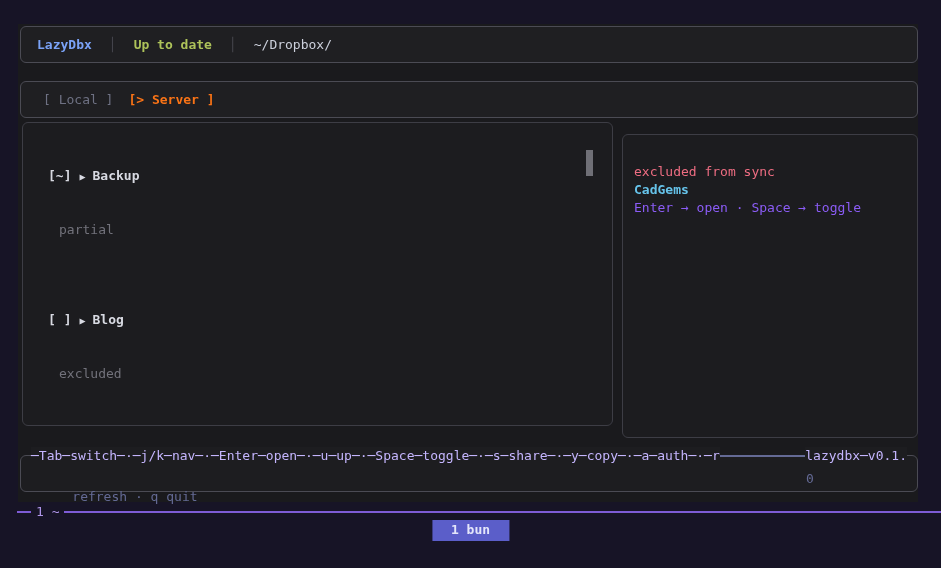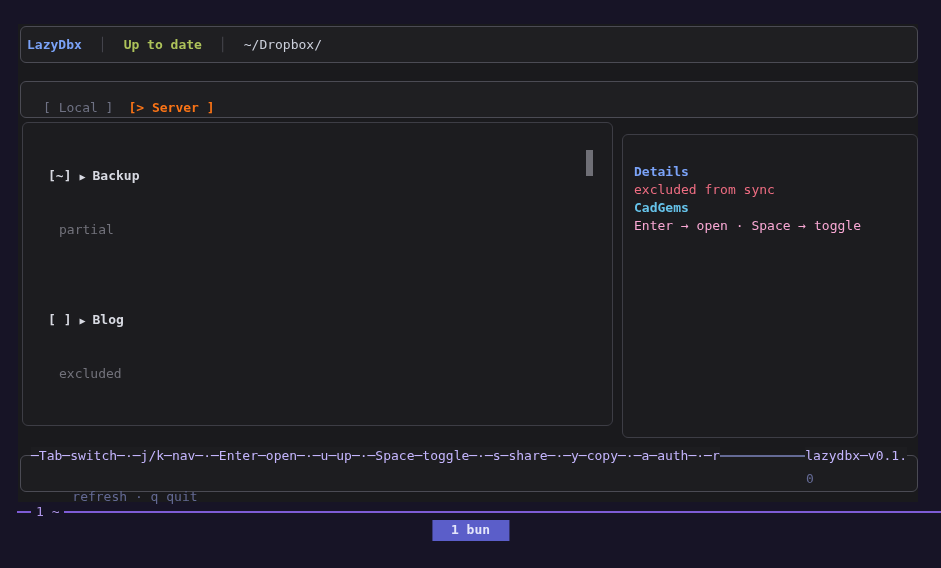--- a/index.html
+++ b/index.html
@@ -15,28 +15,28 @@
   .app-bg {
     position:absolute; left:18px; top:24px; width:900px; height:478px;
     background:#1a1a1d;
   }
   .box {
     position:absolute; background:#1f1f22;
     border:1px solid #4b4b54; border-radius:6px;
   }
   
   #titlebar { left:20px; top:26px; width:898px; height:37px;
-    display:flex; align-items:center; padding-left:6px; white-space:pre; }
+    display:flex; align-items:center; padding-left:16px; white-space:pre; }
   .app-name { color:#7aa2f7; font-weight:bold; }
   .tb-sep { color:#46464e; margin:0 17px; }
   .sync-status { color:#aec35a; font-weight:bold; }
   .cwd-path { color:#ccd0dc; }
   
   #tabbar { left:20px; top:81px; width:898px; height:37px;
-    display:flex; align-items:flex-end; padding-left:22px; white-space:pre; }
+    display:flex; align-items:center; padding-left:22px; white-space:pre; }
   .tab { cursor:default; }
   .tab-inactive { color:#6e7183; }
   .tab-active { color:#f97316; font-weight:bold; margin-left:15px; }
   
   #left-panel { left:22px; top:122px; width:591px; height:304px;
     background:#1c1c1f; border-color:#3d3d45; padding-top:8px; overflow:hidden; }
   #right-panel { left:622px; top:134px; width:296px; height:304px;
     background:#1c1c1f; border-color:#3d3d45; padding:28px 0 0 11px; }
   
   .tree-item { white-space:pre; }
@@ -44,21 +44,21 @@
   .row-status { height:18px; padding-left:36px; color:#72727b; }
   .checkbox { color:#d8dae2; }
   .arrow { font-size:10px; margin:0 7px 0 8px; color:#d8dae2; }
   .scroll-thumb { position:absolute; right:19px; top:27px; width:7px; height:26px;
     background:#6f6f76; }
   
   .d-line { height:18px; white-space:pre; }
   .d-title { color:#7aa2f7; font-weight:bold; }
   .d-name  { color:#66c3ea; font-weight:bold; }
   .d-status{ color:#ee6d82; }
-  .d-hint  { color:#f9a8d4; }
+  .d-hint  { color:#8b5cf6; }
   
   #help-bar { left:20px; top:455px; width:898px; height:37px; background:#1d1d20; }
   #help-line1 { position:absolute; top:-9px; left:10px; right:10px;
     display:flex; align-items:center; color:#c4b5fd; white-space:pre; }
   #help-line1 .seg { background:#1d1d20; }
   .help-fill { flex:1; height:2px; background:#646a95; }
   #help-line2 { position:absolute; top:14px; left:10px; right:10px;
     color:#646a95; white-space:pre; }
   #help-line2 .l2-left { padding-left:10px; }
   #help-line2 .l2-right { position:absolute; left:775px; top:0; }
@@ -106,21 +106,20 @@
   <div class="tree-item">
     
     
   </div>
 
 </div>
   <div class="scroll-thumb"></div>
 </div>
 
 <div class="box" id="right-panel">
-  <div class="d-line d-title">Details</div>
   <div class="d-line d-status">excluded from sync</div>
   <div class="d-line d-name">CadGems</div>
   <div class="d-line d-hint">Enter → open · Space → toggle</div>
 </div>
 
 <div class="box" id="help-bar">
   <div id="help-line1">
     <span class="seg">─Tab─switch─·─j/k─nav─·─Enter─open─·─u─up─·─Space─toggle─·─s─share─·─y─copy─·─a─auth─·─r</span>
     <span class="help-fill"></span>
     <span class="seg">lazydbx─v0.1.</span>

